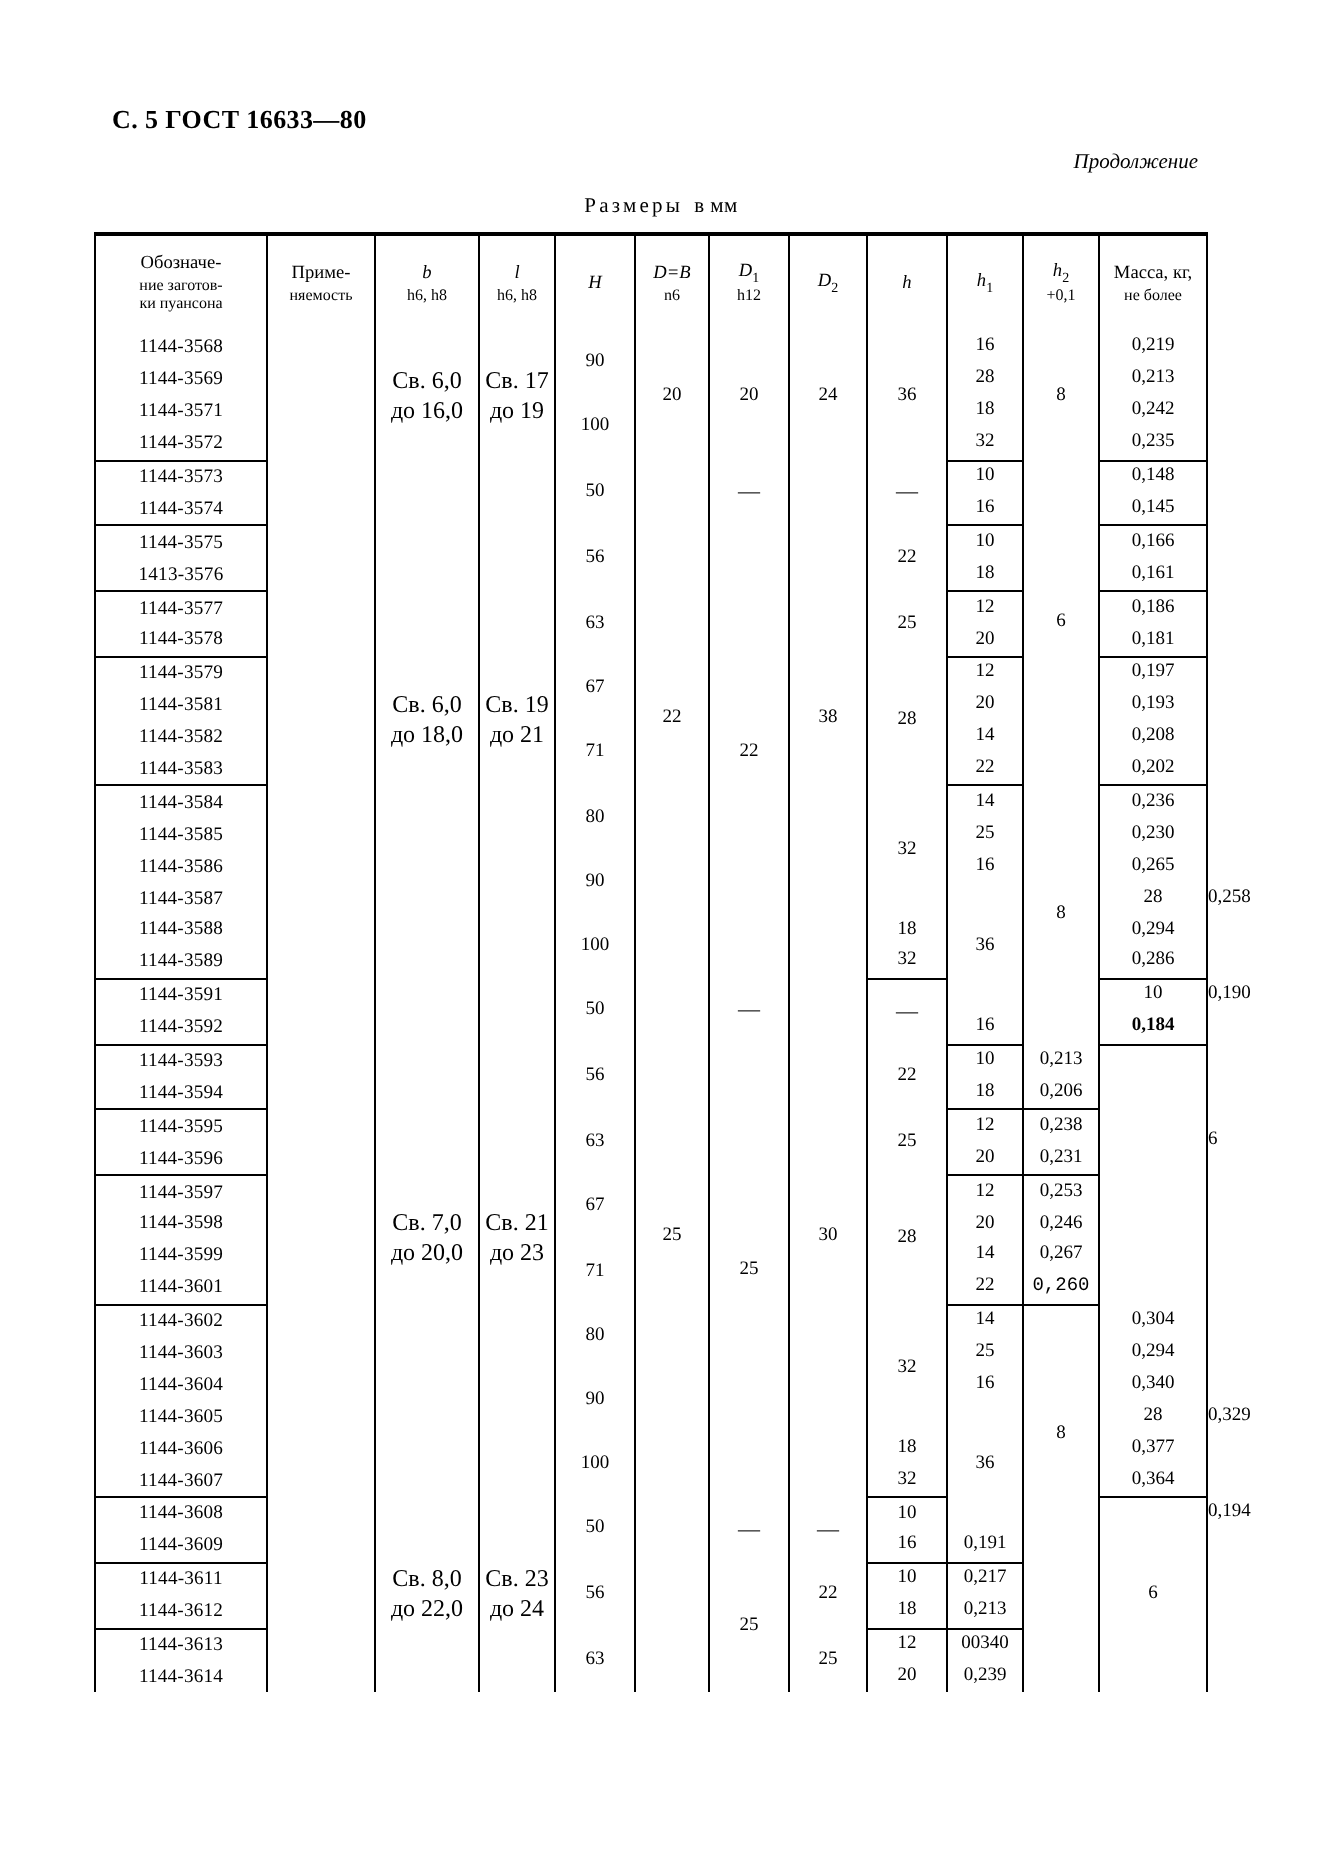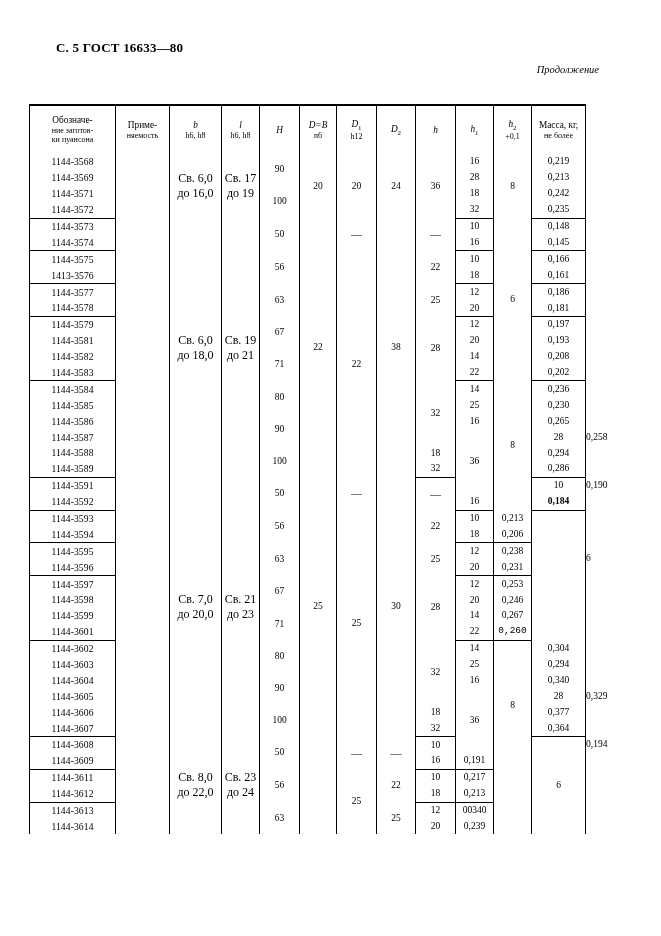--- a/index.html
+++ b/index.html
@@ -8,20 +8,21 @@
     width:661px;height:936px;
     background:#ffffff;
     font-family:"Liberation Serif", serif;
     color:#000;
     position:relative;
     overflow:hidden;
   }
   .page{
     position:absolute;inset:0;
     padding:0;
+    margin-top:12px;
   }
   .page-header{
     position:absolute;
     left:56px;top:40px;
     font-size:13px;
     font-weight:bold;
     letter-spacing:0.2px;
     white-space:nowrap;
   }
   .continuation{
@@ -35,21 +36,21 @@
     position:absolute;
     left:0;right:0;top:86px;
     text-align:center;
     font-size:10.5px;
     letter-spacing:1.6px;
   }
   .razmery .sp{letter-spacing:0.2px;}
 
   table.gost{
     position:absolute;
-    left:29px;top:104px;
+    left:47px;top:104px;
     width:556px;
     border-collapse:collapse;
     table-layout:fixed;
     font-size:9.3px;
   }
   table.gost td, table.gost th{
     border:0.8px solid #000;
     border-top:0;border-bottom:0;
     text-align:center;
     vertical-align:middle;
@@ -83,20 +84,23 @@
 </style>
 </head>
 <body>
 
 <div class="page">
 
   <div class="page-header">С. 5 ГОСТ 16633—80</div>
 
   <div class="continuation">Продолжение</div>
 
+  <div class="razmery">
+    <span>Размеры</span><span class="sp">&nbsp;&nbsp;</span><span class="sp">в мм</span>
+  </div>
 
   <table class="gost">
     <colgroup>
       <col style="width:86px">
         <col style="width:54px">
         <col style="width:52px">
       <col style="width:38px">
         <col style="width:40px">
         <col style="width:37px">
       <col style="width:40px">

